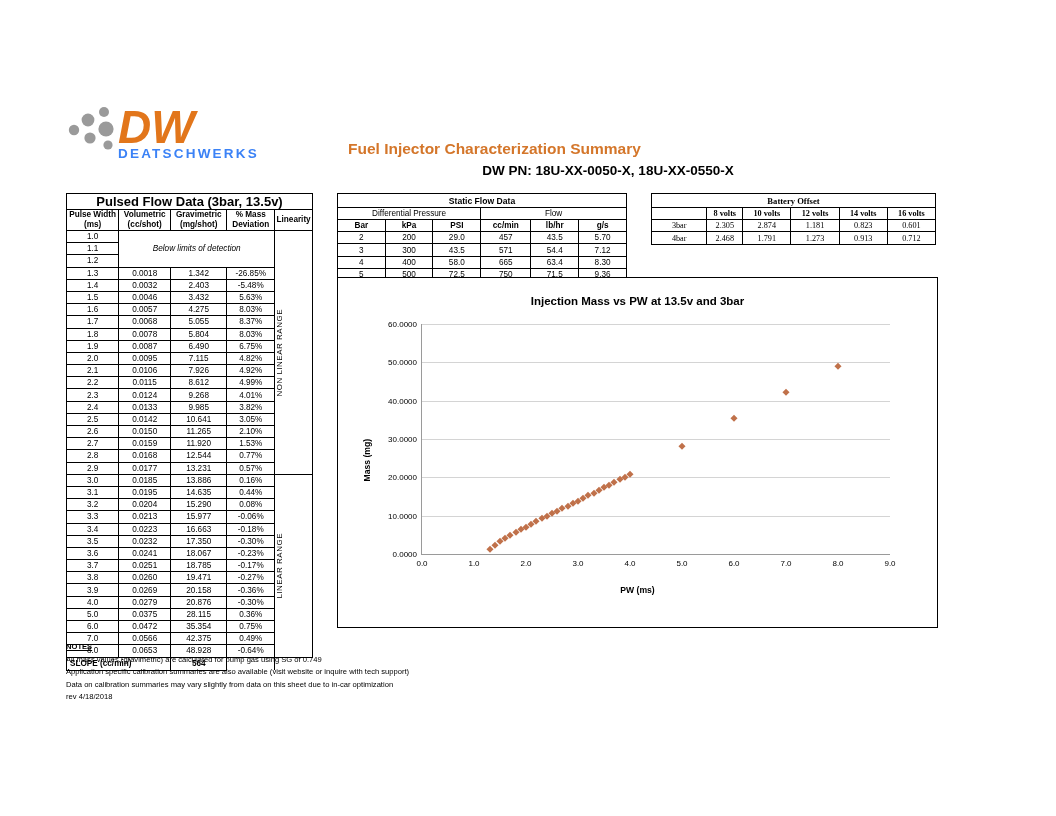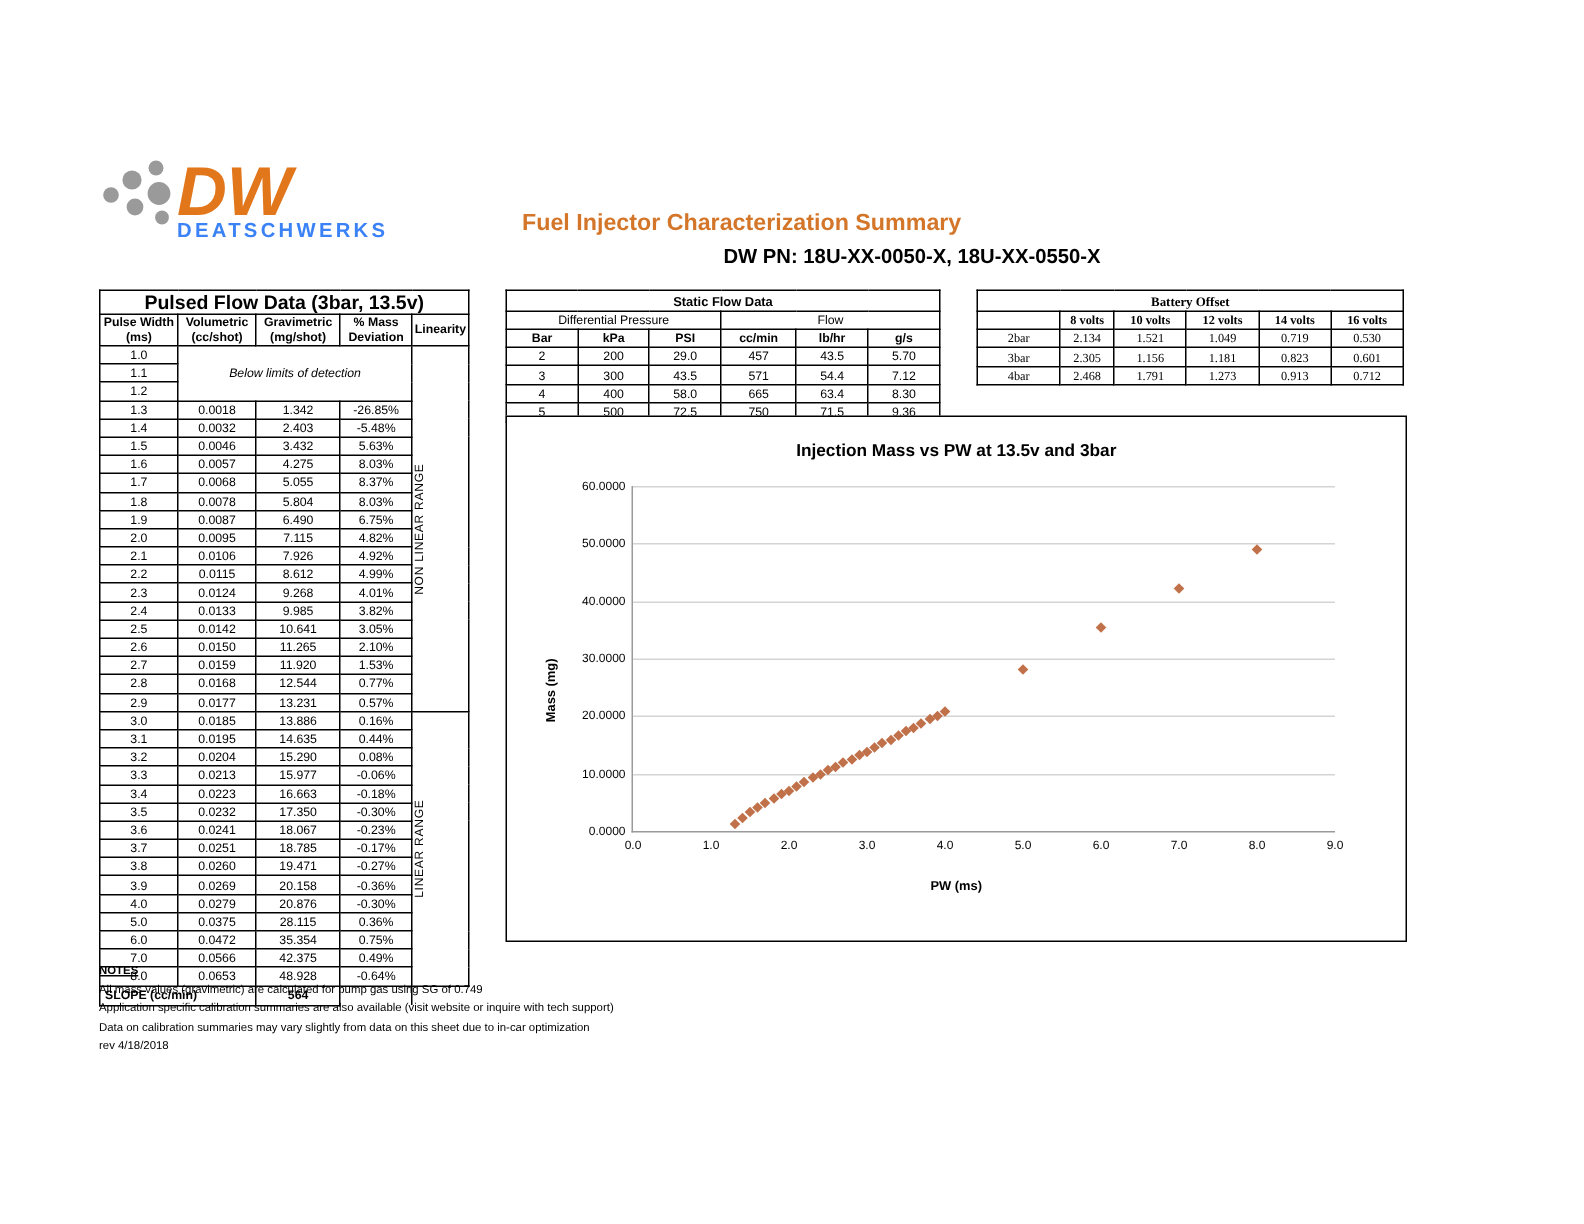--- a/index.html
+++ b/index.html
@@ -438,31 +438,23 @@
         <td style="width:53px"></td>
         <td style="width:34px">8 volts</td>
         <td style="width:46px">10 volts</td>
         <td style="width:46px">12 volts</td>
         <td style="width:46px">14 volts</td>
         <td style="width:46px">16 volts</td>
       </tr>
       </tbody>
         <tbody id="battery-body">
           <tr>
-            <td class="r">2bar</td>
-            <td class="r">2.134</td>
-            <td class="r">1.521</td>
-            <td class="r">1.049</td>
-            <td class="r">0.719</td>
-            <td class="r">0.530</td>
-          </tr>
-          <tr>
             <td class="r">3bar</td>
             <td class="r">2.305</td>
-            <td class="r">1.156</td>
+            <td class="r">2.874</td>
             <td class="r">1.181</td>
             <td class="r">0.823</td>
             <td class="r">0.601</td>
           </tr>
           <tr>
             <td class="r">4bar</td>
             <td class="r">2.468</td>
             <td class="r">1.791</td>
             <td class="r">1.273</td>
             <td class="r">0.913</td>

